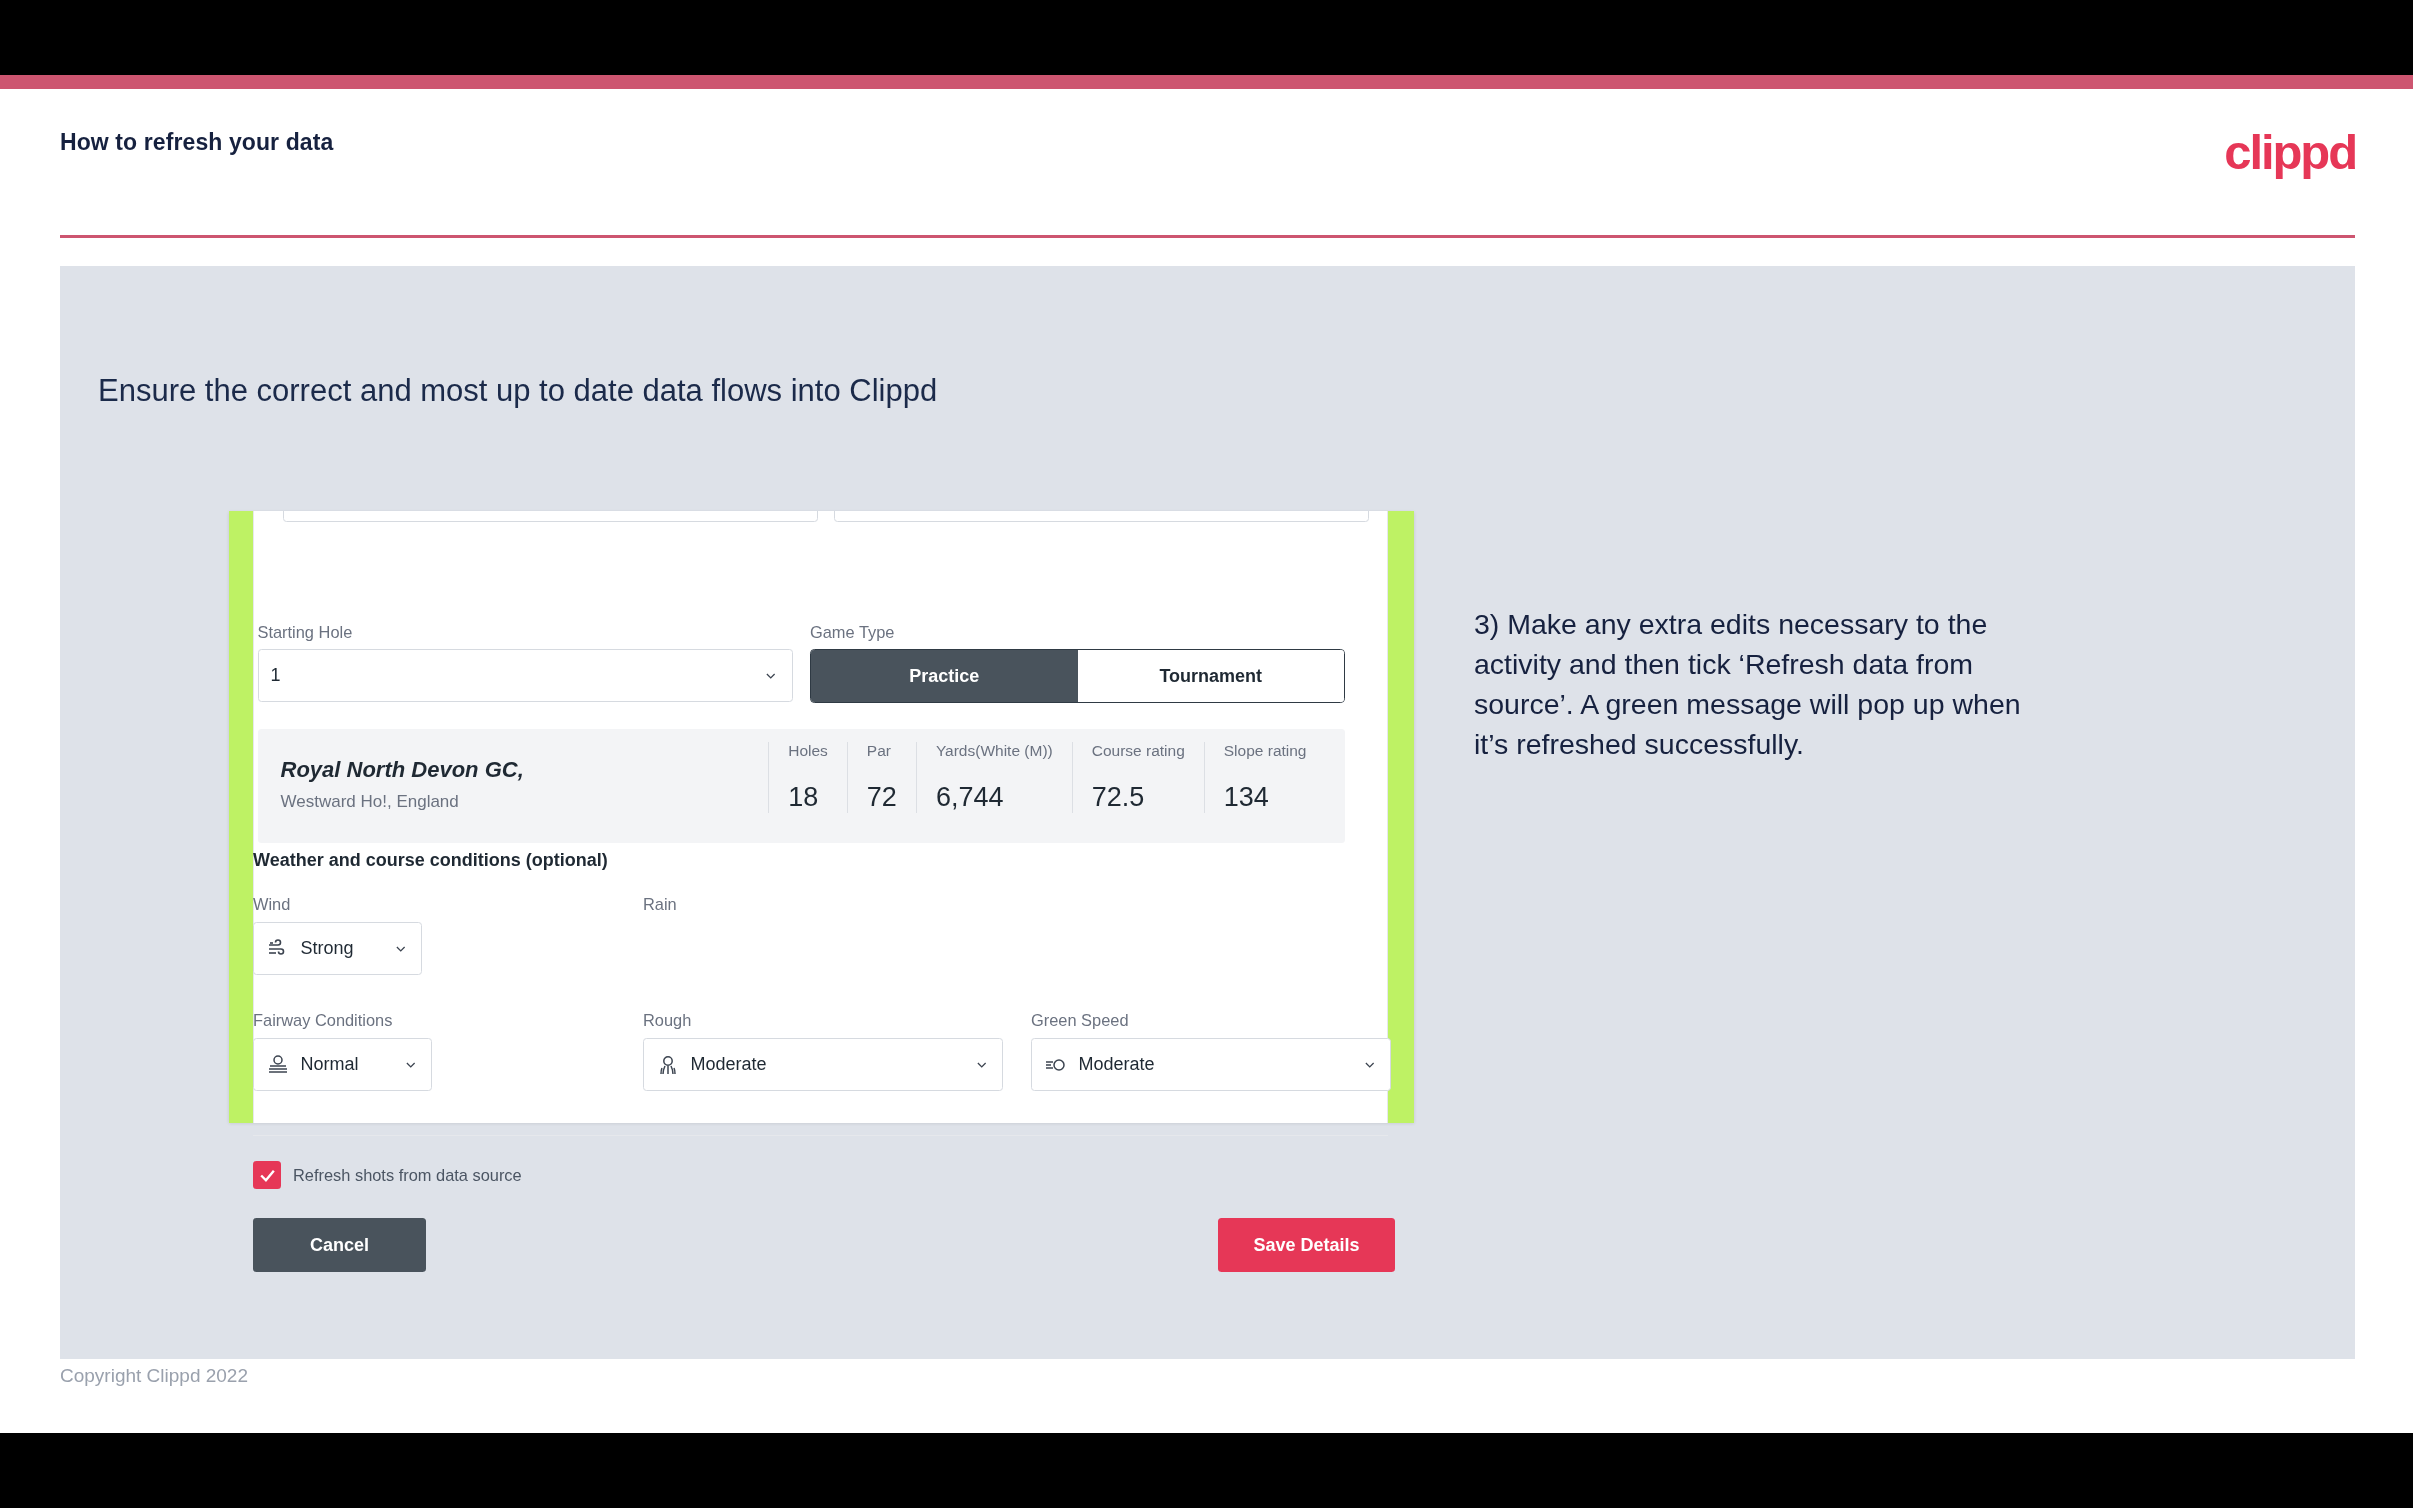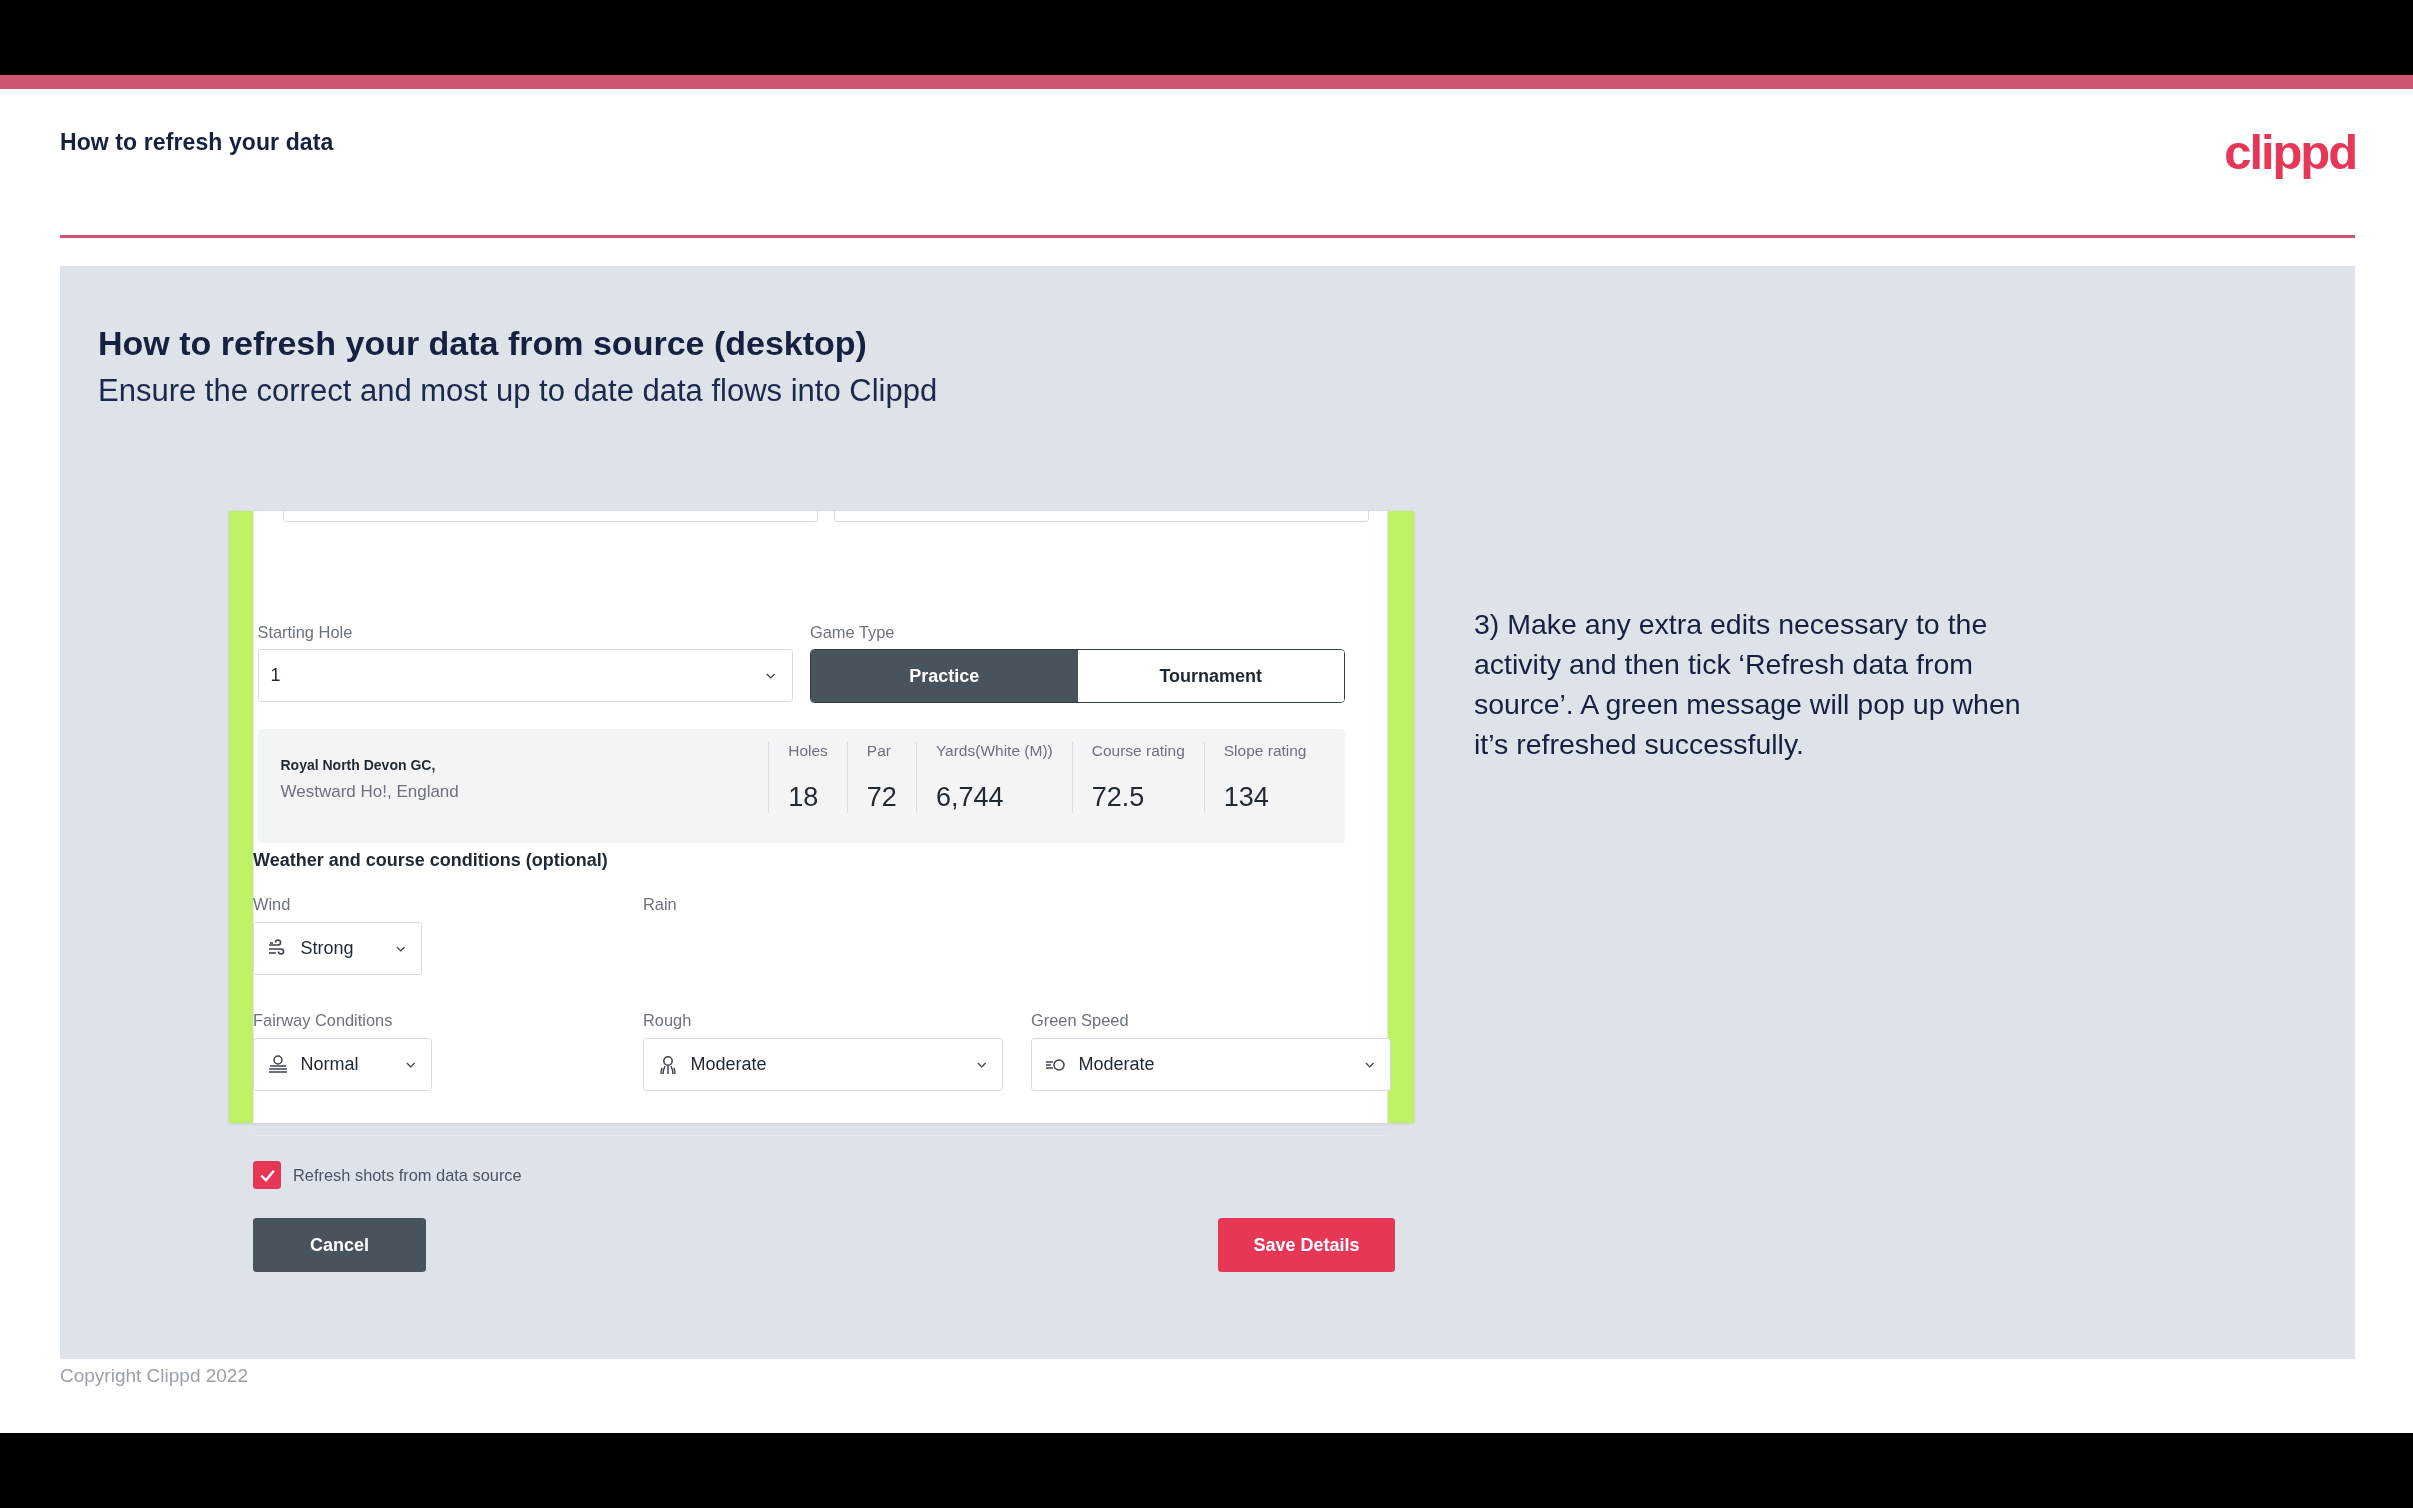--- a/index.html
+++ b/index.html
@@ -102,21 +102,21 @@
   .tg-on  { background:#49535c; color:#ffffff; }
   .tg-off { background:#ffffff; color:#1f2933; }
 
   
   .course {
     position:absolute; left:28.5px; top:682px; width:1087px; height:114px;
     background:#f3f4f6; border-radius:3.5px;
     display:flex; align-items:center;
   }
   .course-name { position:absolute; left:23px; top:28px; }
-  .course-name .n1 { font-size:14px; font-weight:bold; color:#1f2933; }
+  .course-name .n1 { font-size:22px; font-weight:bold; color:#1f2933;font-style:italic; }
   .course-name .n2 { font-size:17px; color:#6b7280; margin-top:8.6px; }
   .stats { position:absolute; right:19px; top:13px; display:flex; }
   .stat {
     padding:0 19px; text-align:left; border-left:0.9px solid #dcdfe4;
     min-width:52px;
   }
   .stat .lab { font-size:15.5px; color:#6b7280; }
   .stat .num { font-size:27px; font-weight:normal; color:#1f2933; margin-top:22px; }
 
   .sect-title {
@@ -164,21 +164,20 @@
   <div class="top-pink"></div>
 
   <div class="page"></div>
 
   <div class="hdr-title">How to refresh your data</div>
   <div class="logo">clippd</div>
   <div class="hdr-rule"></div>
 
   <div class="panel"></div>
 
-  <div class="h1">How to refresh your data from source (desktop)</div>
   <div class="h2">Ensure the correct and most up to date data flows into Clippd</div>
 
   <div class="shot">
 
     <div class="shot-inner">
       <div class="cut-inp a"></div>
       <div class="cut-inp b"></div>
     </div>
 
     <div class="fld-label" style="left:28.5px; top:112px;">Starting Hole</div>

